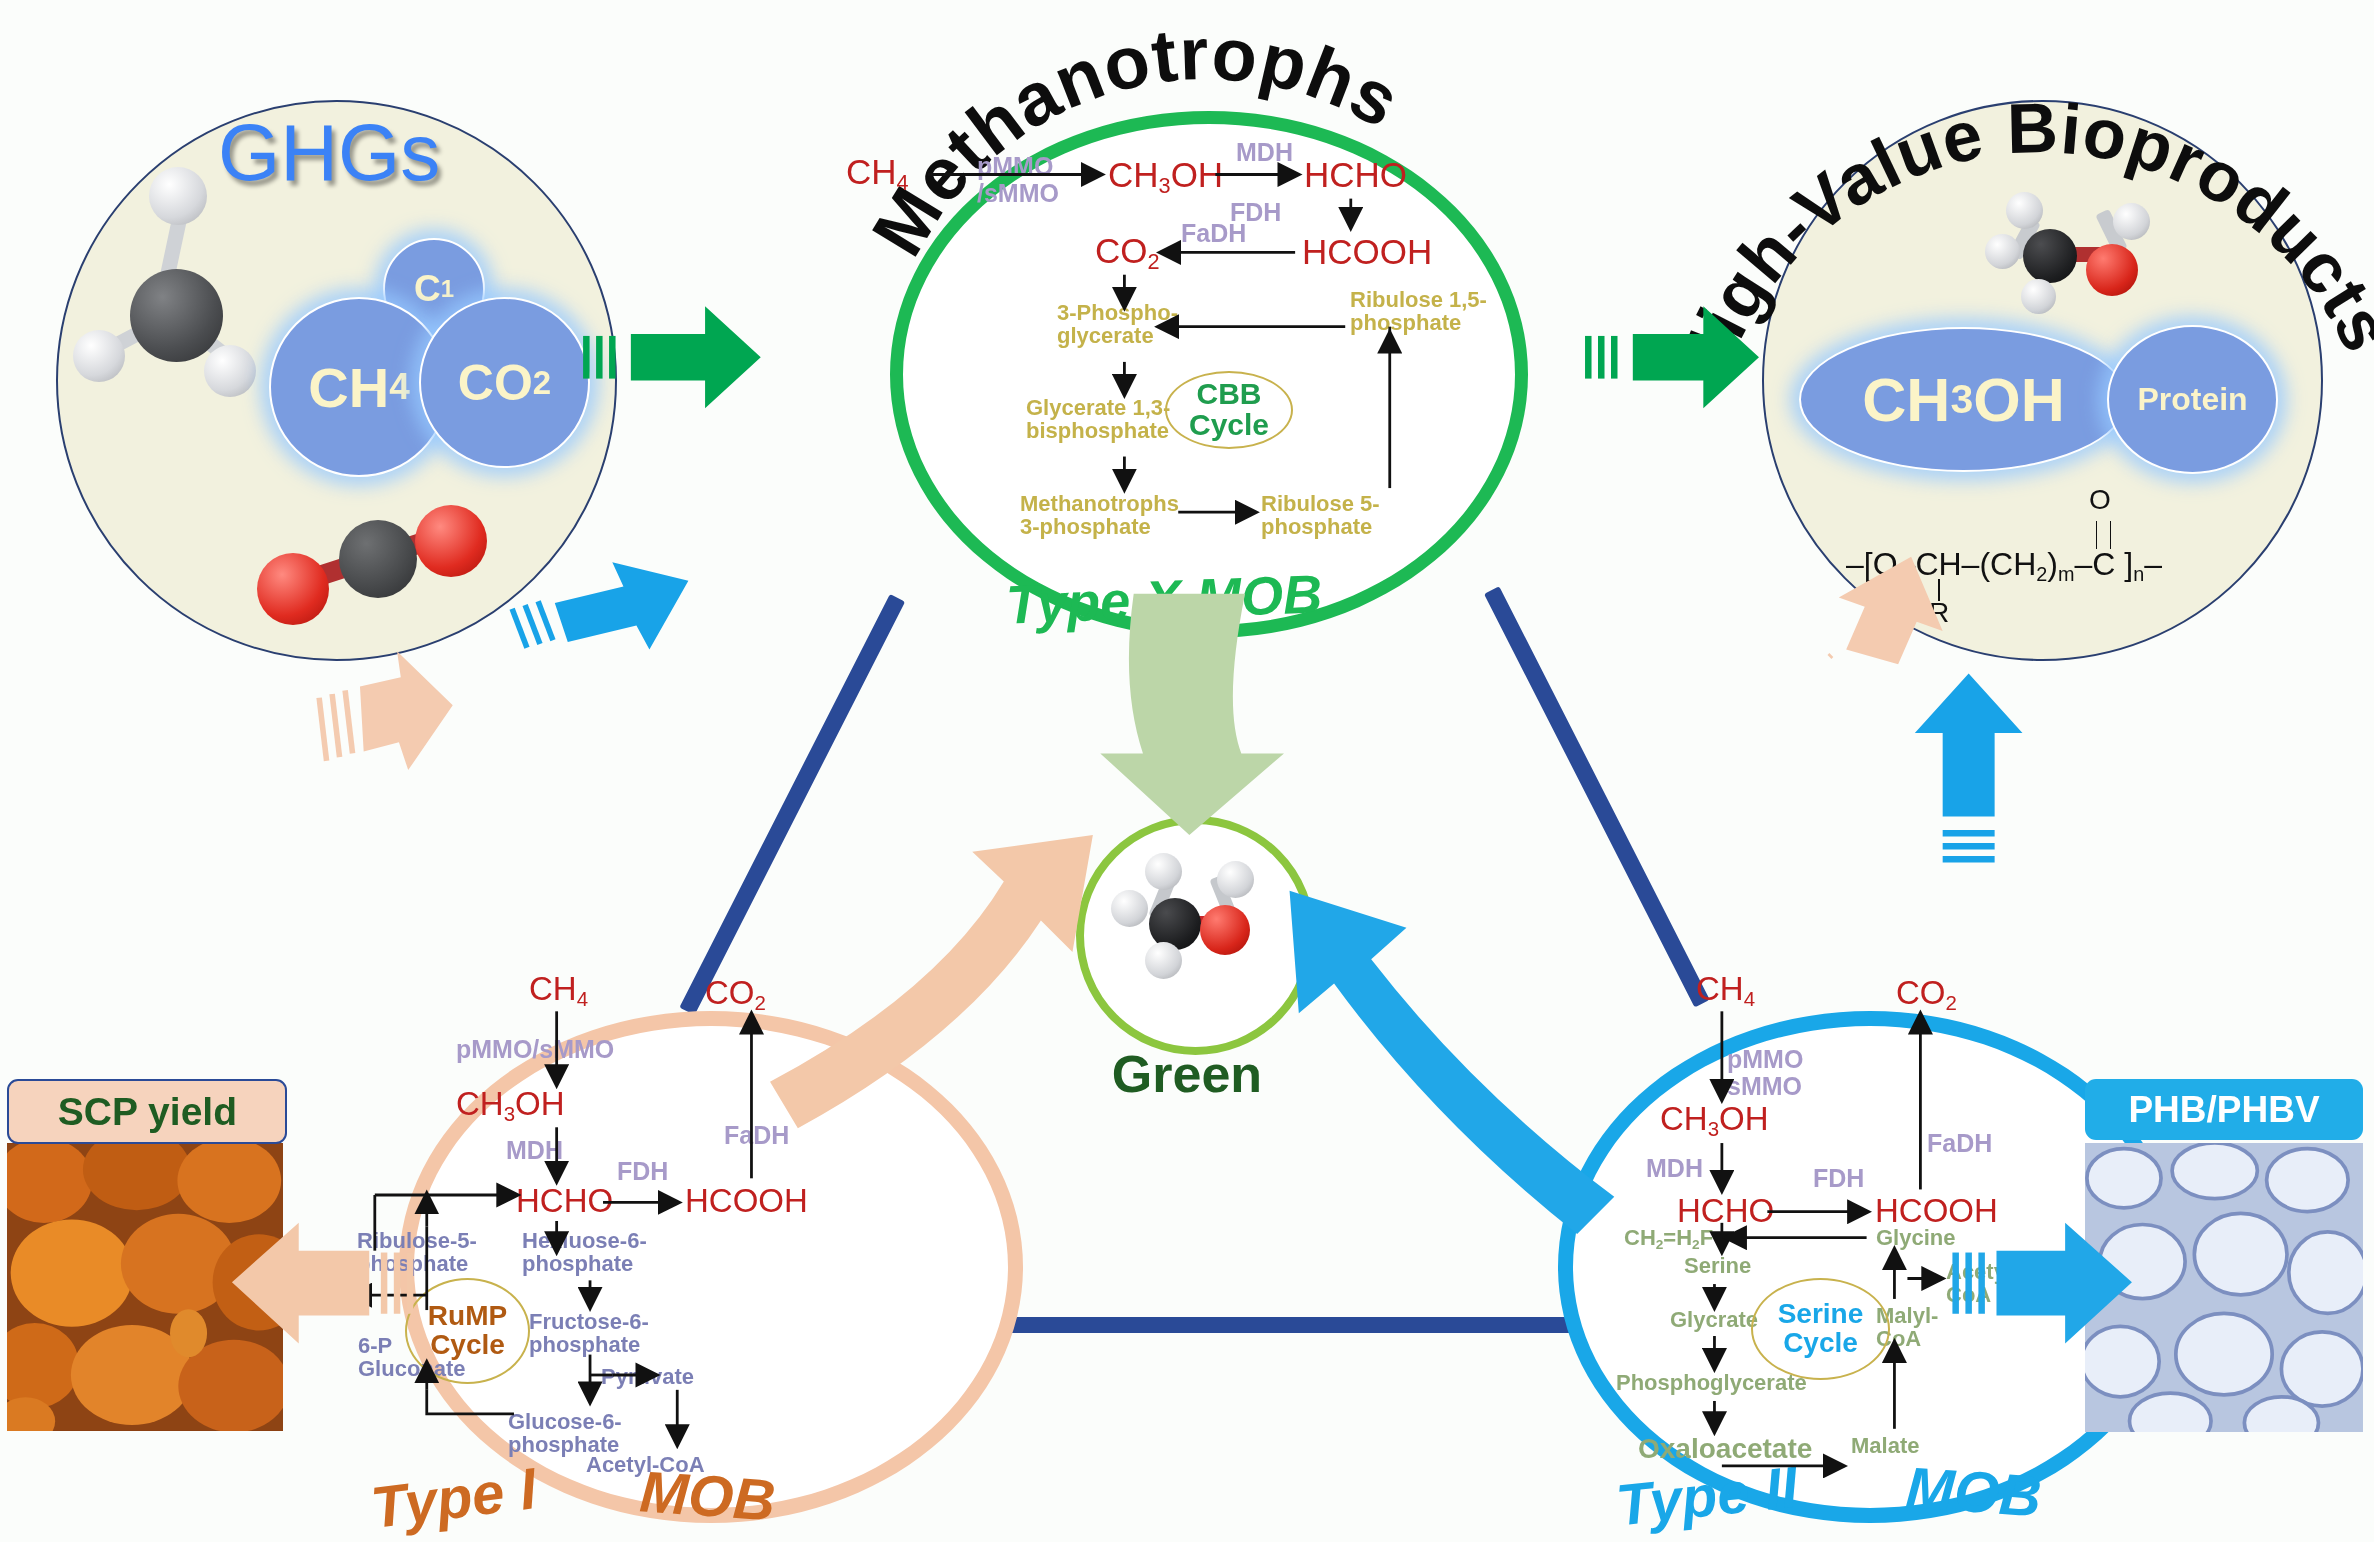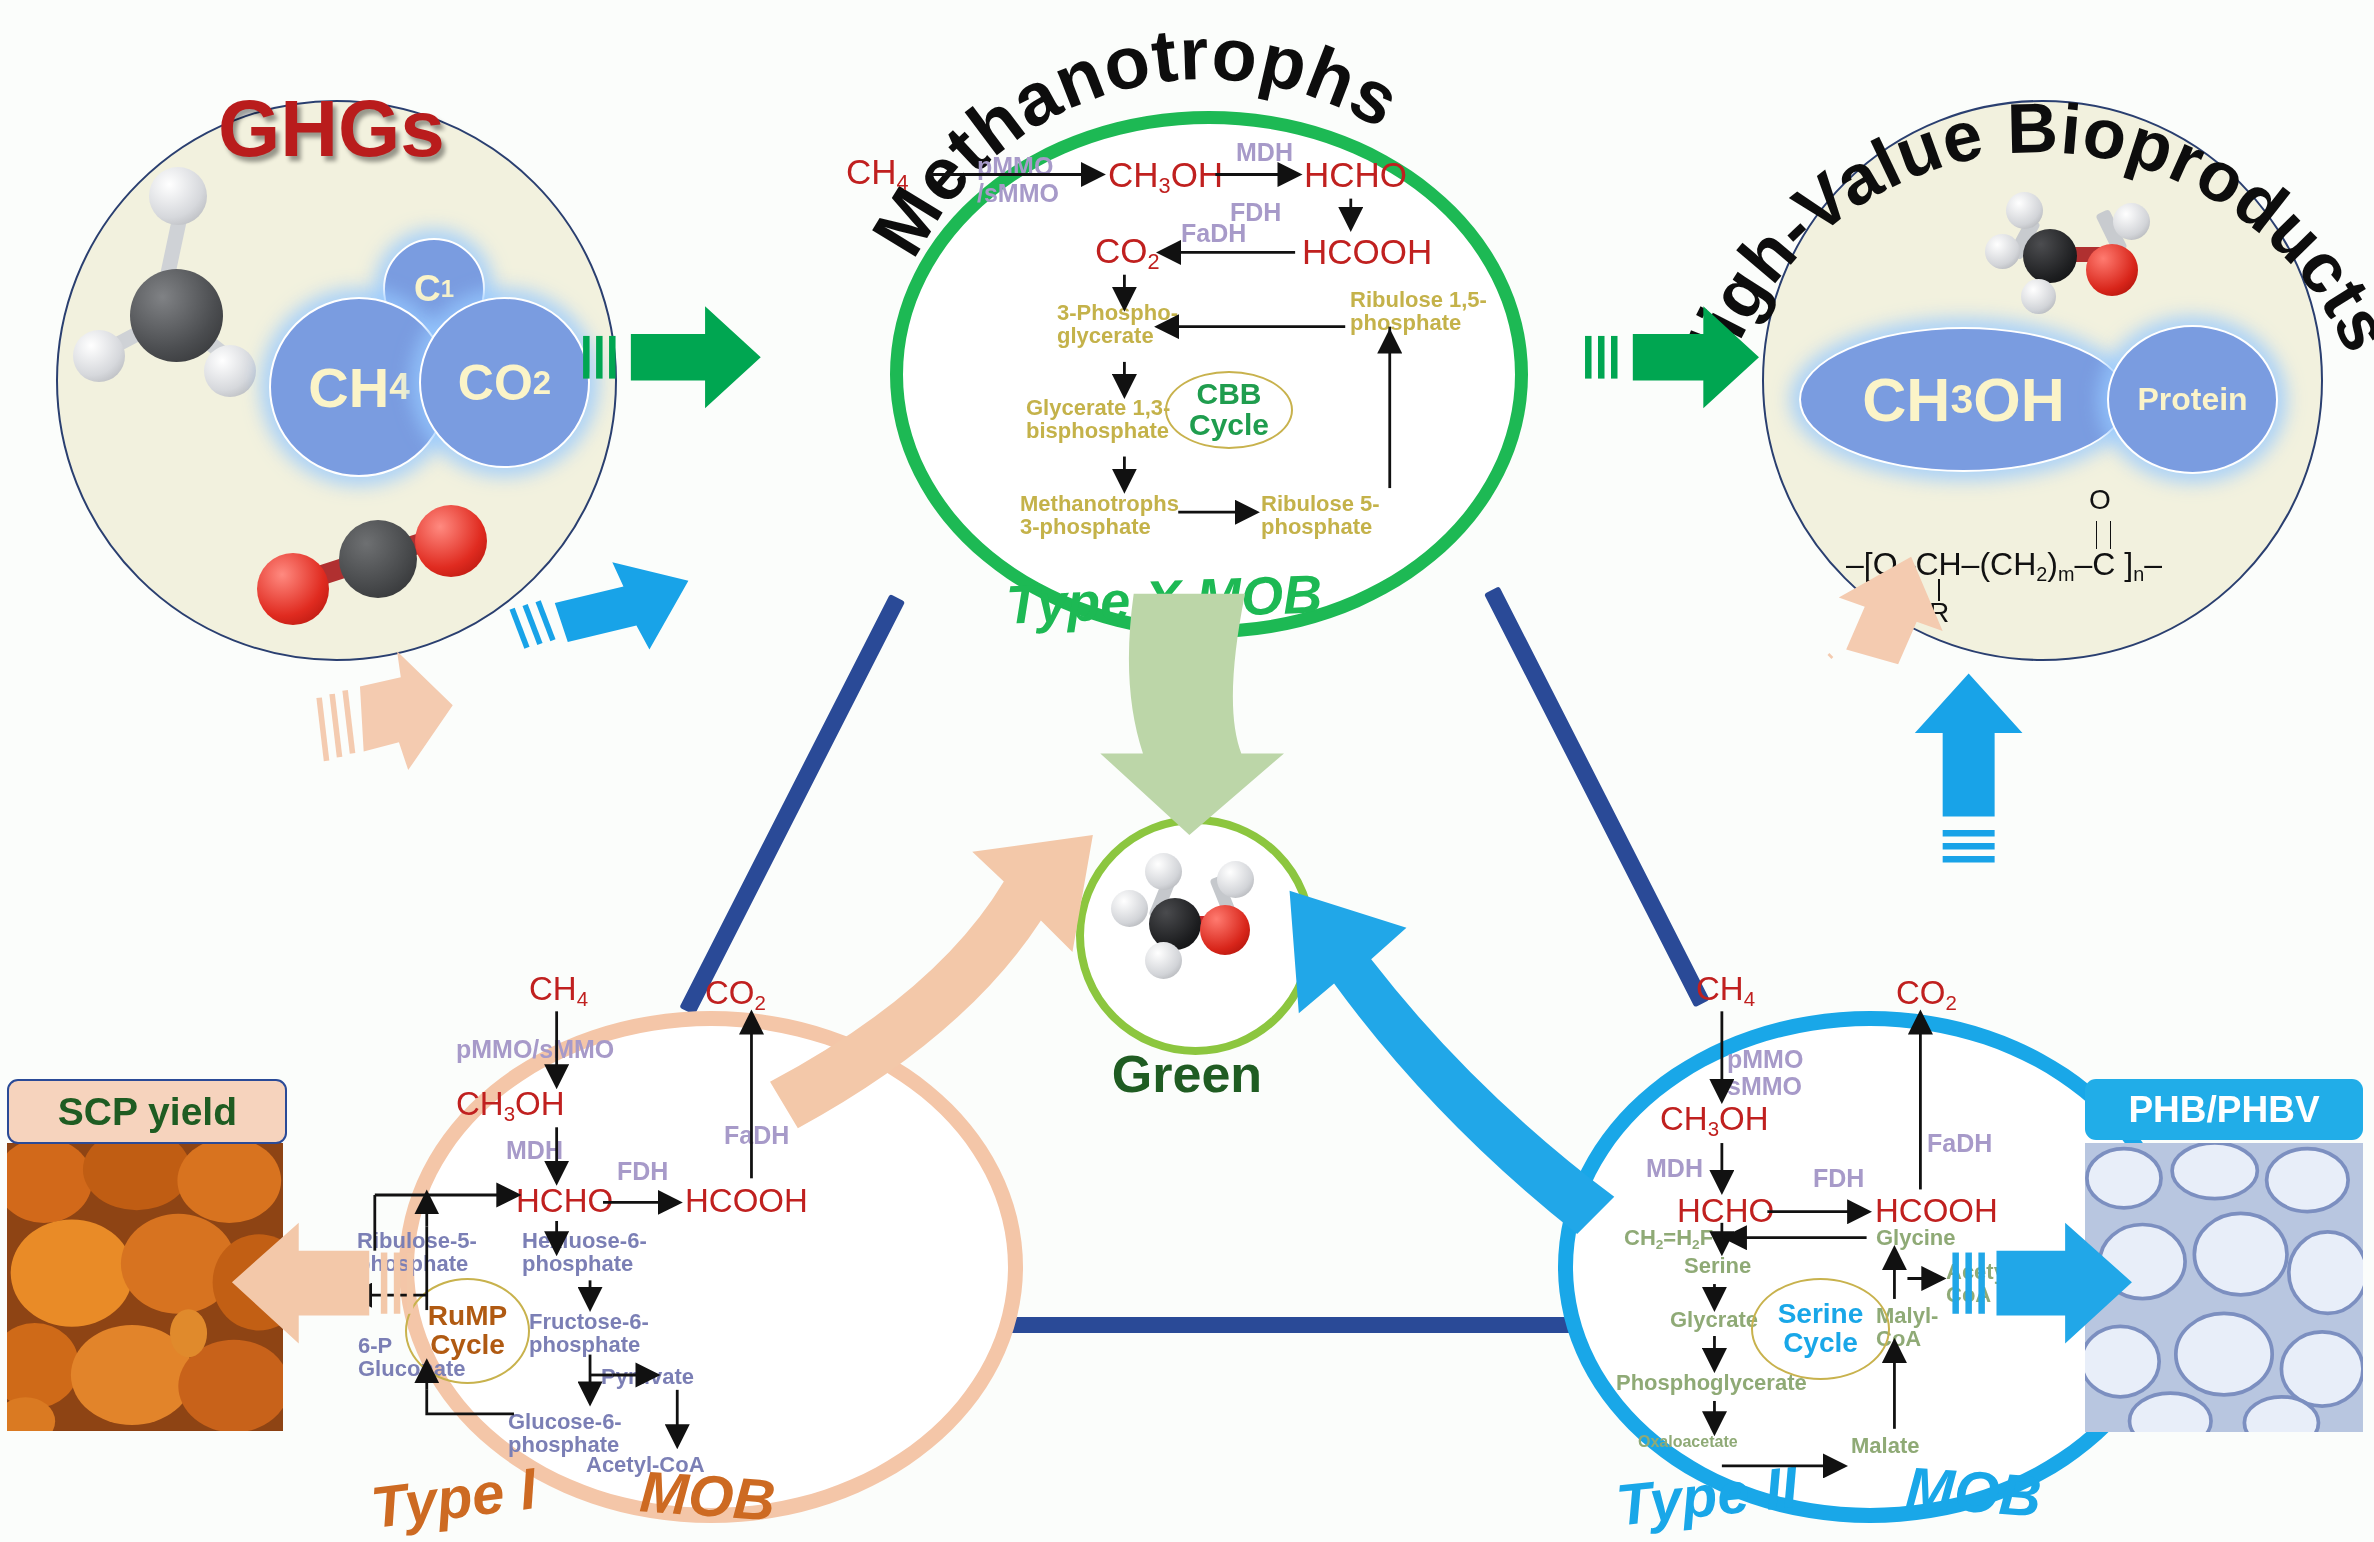--- a/index.html
+++ b/index.html
@@ -41,22 +41,22 @@
   }
 
   
   .bar{position:absolute;background:#2a4a97;border-radius:2.8px;}
 
   
   .arc-title{position:absolute;pointer-events:none;}
   .arc-title svg text{font-family:"Liberation Sans",sans-serif;font-weight:bold;
       fill:#0d0d0d;paint-order:stroke;}
 
-  .flat-title{position:absolute;font-weight:bold;color:#b91c1c;
-     text-shadow:3.7px 4.6px 4.6px rgba(0,0,0,.38);}
+  .flat-title{position:absolute;font-weight:normal;color:#3b82f6;
+     text-shadow:3.7px 4.6px 4.6px rgba(0,0,0,.38);margin-top:24px;}
 
   
   .bub{position:absolute;border-radius:50%;
        background:#7a9ce0;border:2.8px solid #ffffff;
        box-shadow:0 0 16.7px 9.3px rgba(150,200,255,.75);
        color:#fbf4c8;font-weight:bold;display:flex;align-items:center;justify-content:center;}
 
   
   .atom{position:absolute;border-radius:50%;}
   .bond{position:absolute;border-radius:3.7px;}
@@ -316,21 +316,21 @@
 <div class="p red" style="left:1896px;top:976px;font-size:33px;">
   <span>CO</span><sub>2</sub>
 </div>
 
 <div class="p sage" style="left:1624px;top:1226px;font-size:22px;">
   CH<sub>2</sub>=H<sub>2</sub>F
 </div>
 <div class="p sage" style="left:1684px;top:1254px;font-size:22px;">Serine</div>
 <div class="p sage" style="left:1670px;top:1308px;font-size:22px;">Glycrate</div>
 <div class="p sage" style="left:1616px;top:1371px;font-size:22px;">Phosphoglycerate</div>
-<div class="p sage" style="left:1638px;top:1434px;font-size:16px;">Oxaloacetate</div>
+<div class="p sage" style="left:1638px;top:1434px;font-size:28px;">Oxaloacetate</div>
 <div class="p sage" style="left:1851px;top:1434px;font-size:22px;">Malate</div>
 <div class="p sage" style="left:1876px;top:1304px;font-size:22px;">
   <div>Malyl-</div>
   <div>CoA</div>
 </div>
 <div class="p sage" style="left:1876px;top:1226px;font-size:22px;">Glycine</div>
 <div class="p sage" style="left:1946px;top:1260px;font-size:22px;">
   <div>Acetyl-</div>
   <div>CoA</div>
 </div>

